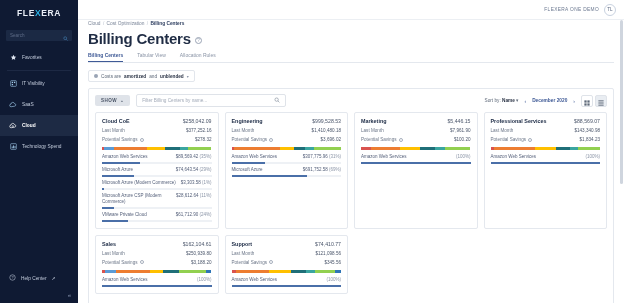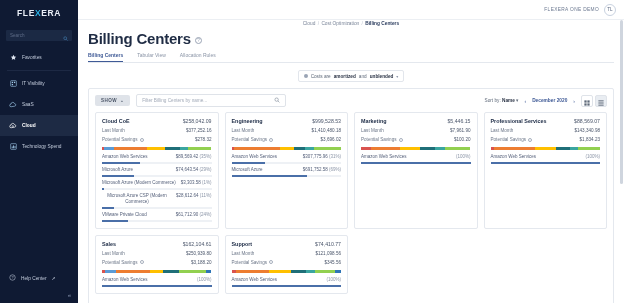--- a/index.html
+++ b/index.html
@@ -2,21 +2,21 @@
 <html><head>
 <meta charset="utf-8">
 <style>
   * { box-sizing: border-box; margin: 0; padding: 0; }
   html, body {
     width: 624px; height: 303px;
     font-family: "Liberation Sans", sans-serif;
     background: #ffffff;
     overflow: hidden;
   }
-  .app { display: flex; width: 624px; height: 230px; text-align: center; }
+  .app { display: flex; width: 624px; height: 230px; }
 
   
   .sidebar {
     width: 78px; height: 303px;
     background: #0f1a33;
     display: flex; flex-direction: column;
     flex: 0 0 78px;
     position: relative;
   }
   .brand {

